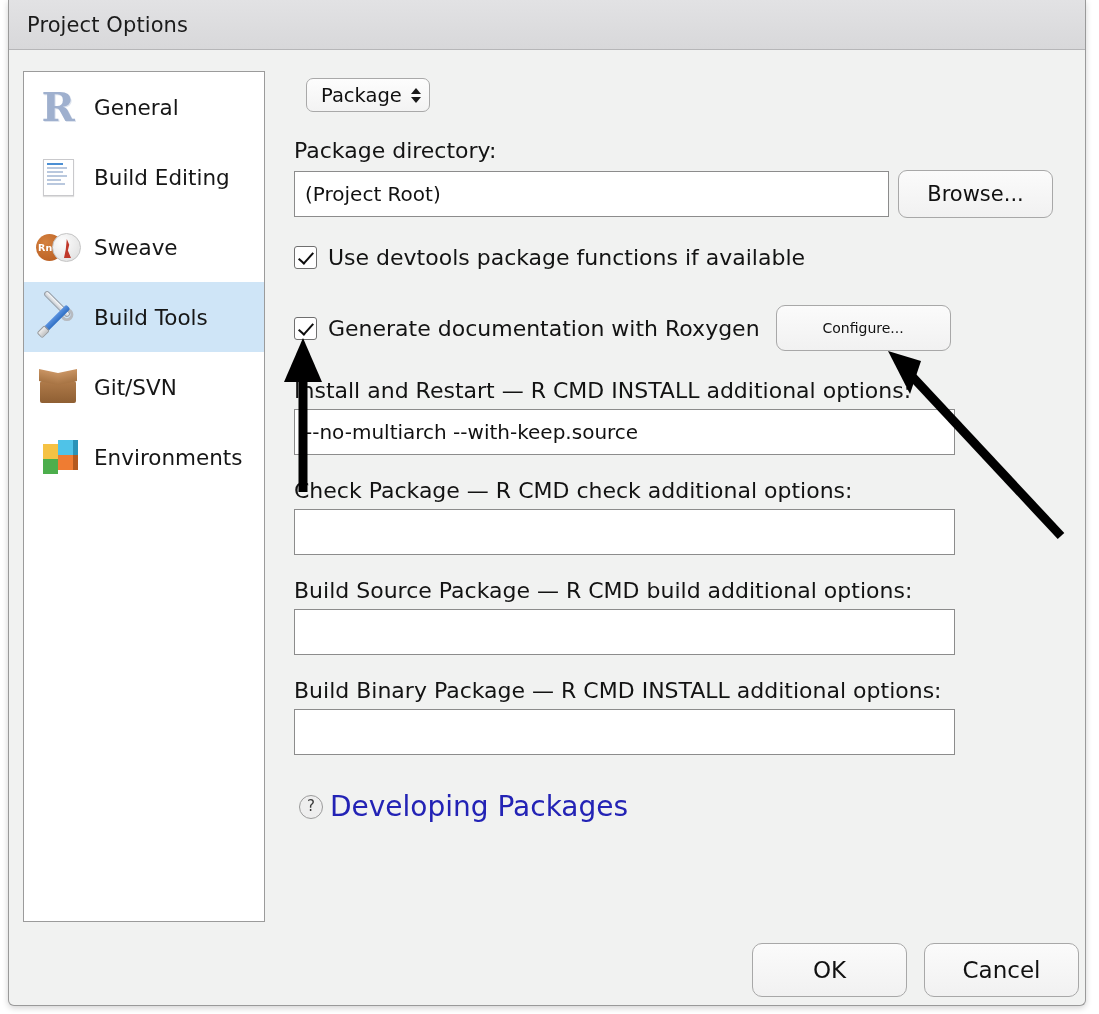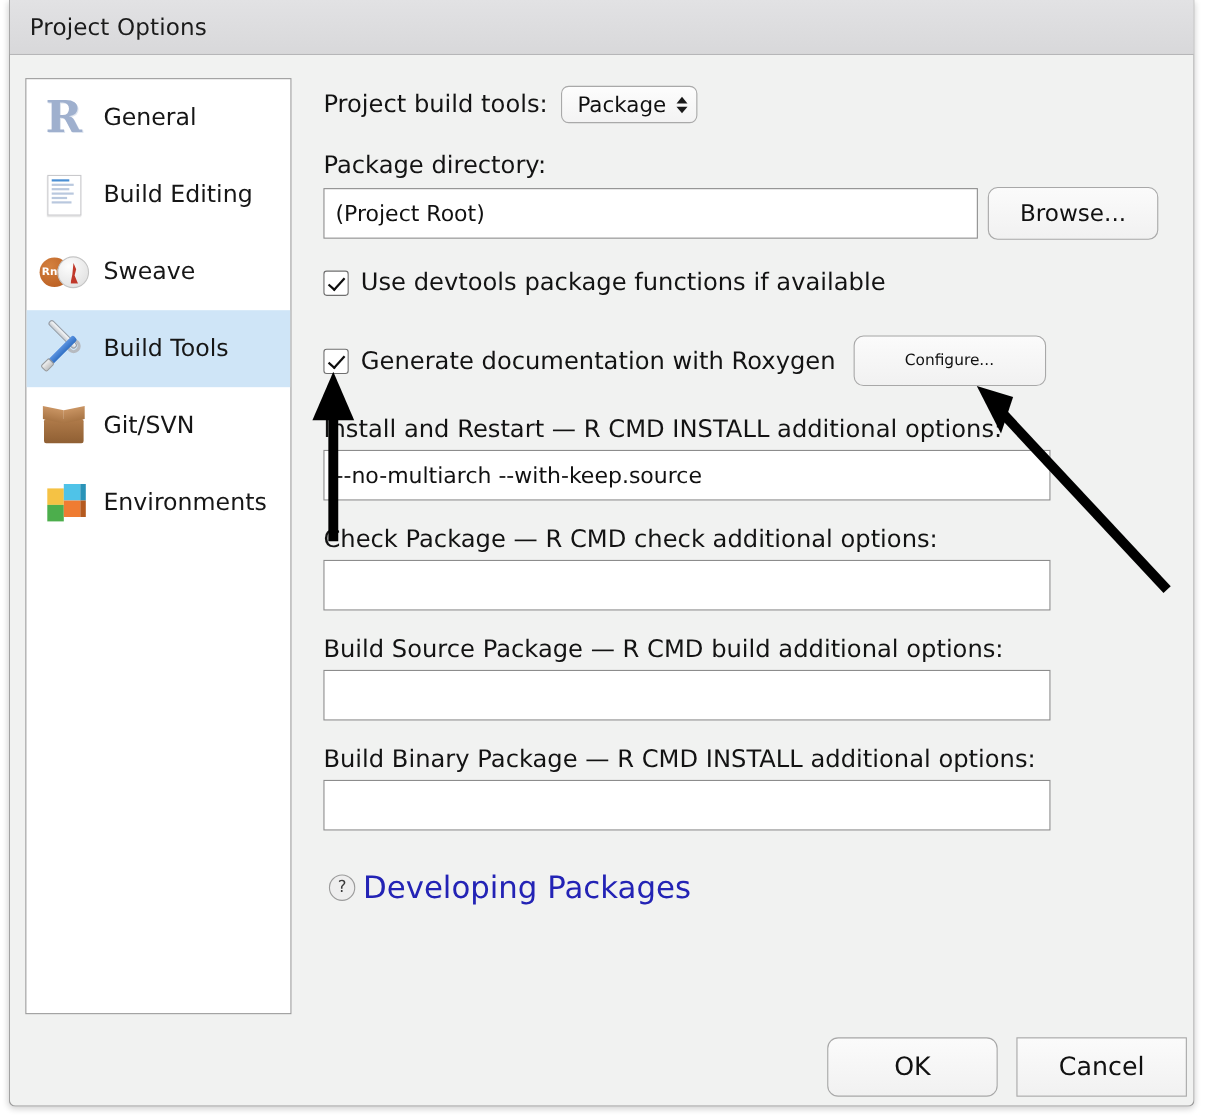--- a/index.html
+++ b/index.html
@@ -373,21 +373,21 @@
     width: 155px; height: 54px;
     font-size: 23px;
     font-weight: normal;
     border-radius: 10px;
   }
   #cancel-button {
     position: absolute;
     left: 915px; top: 943px;
     width: 155px; height: 54px;
     font-size: 23px;
-    border-radius: 0;
+    border-radius: 10px;
   }
 
   
   #annotations {
     position: absolute;
     left: 0; top: 0;
     width: 1099px; height: 1014px;
     pointer-events: none;
   }
 </style>
@@ -466,21 +466,20 @@
         </div>
       </div>
       <div class="side-label">Environments</div>
     </div>
 
   </div>
 
   <div id="main">
 
     <div class="row-build-tools">
-      <div class="fld-label">Project build tools:</div>
       <div class="popup-button">
         <span>Package</span>
         <span class="popup-arrows">
           <b class="up"></b>
             <b class="dn"></b>
         </span>
       </div>
     </div>
 
     <div class="fld-label lbl-pkgdir">Package directory:</div>

